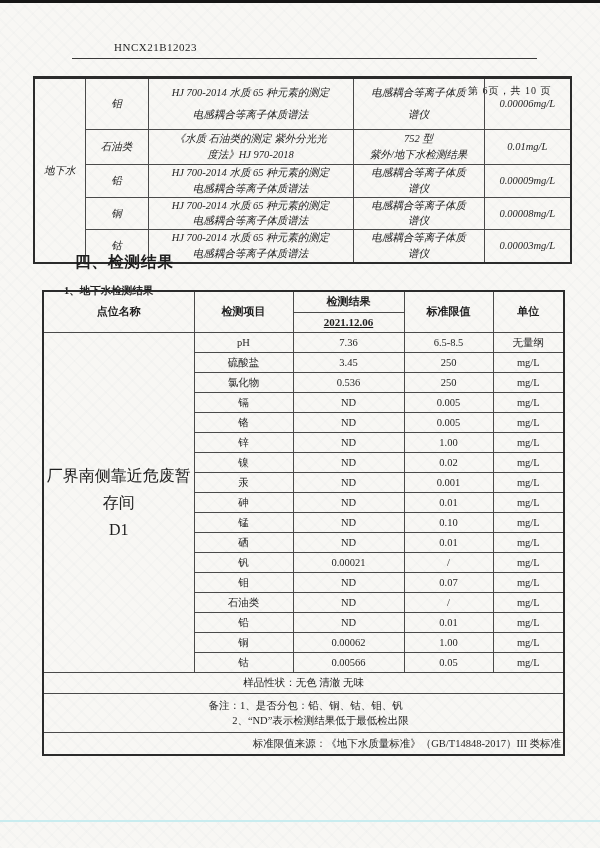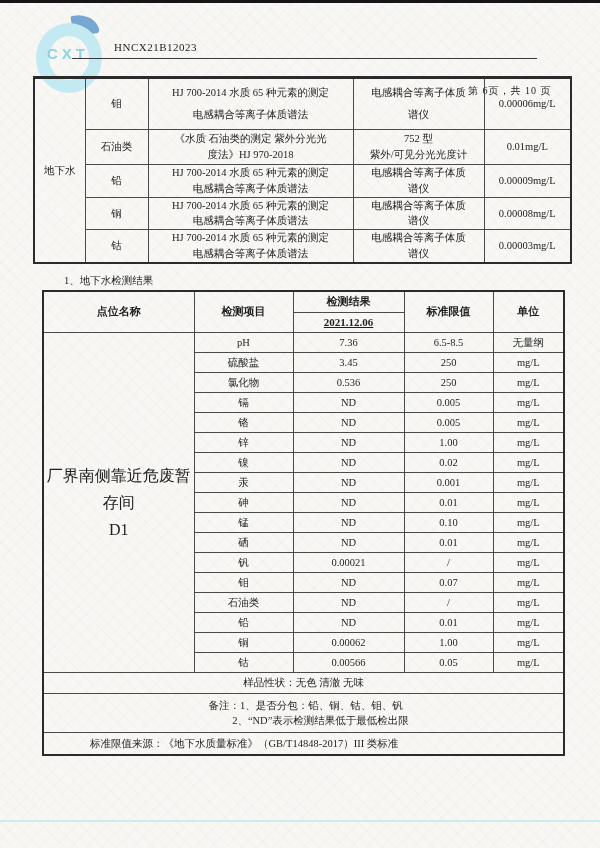--- a/index.html
+++ b/index.html
@@ -28,52 +28,47 @@
   .doc-number{position:absolute;left:114px;top:41px;font-size:11px;letter-spacing:.5px;}
   .page-indicator{position:absolute;left:468px;top:44px;font-size:10px;letter-spacing:1px;margin-top:40px;}
   .header-rule{position:absolute;left:72px;top:58px;width:465px;height:1px;background:#3a3a3a;}
 
   
   table{border-collapse:collapse;table-layout:fixed;}
   td{border:1px solid #4a4a4a;text-align:center;vertical-align:middle;
      font-size:10.5px;padding:0 2px;line-height:1.45;overflow:hidden;}
 
   .method-table{position:absolute;left:33px;top:76px;width:537px;border:2px solid #2b2b2b;border-top-width:3px;}
-  .method-table td{color:#222;}
+  .method-table td{color:#222;font-style:italic;}
   .r-tall td{height:50px;}
   .r-oil td{height:34px;}
   .r-std td{height:31px;}
   .r-tall .twol{line-height:2.05;}
   .twol{line-height:1.5;}
 
   .section-title{position:absolute;left:75px;top:252px;font-size:15.5px;font-weight:bold;letter-spacing:1px;}
-  .section-sub{position:absolute;left:64px;top:274px;font-size:10.5px;}
+  .section-sub{position:absolute;left:64px;top:284px;font-size:10.5px;font-weight:bold;}
 
   .result-table{position:absolute;left:42px;top:290px;width:521px;border:2px solid #2b2b2b;}
   .hdr td{font-weight:bold;font-size:11px;}
   .h1 td{height:20px;}
   .h2 td{height:19px;text-decoration:underline;}
   .drow td{height:19px;}
   .site-cell{font-size:16px;line-height:1.7;}
   .sample-row td{height:20px;}
   .notes-row td{height:38px;text-align:center;padding-left:6px;}
   .notes-row .note2{padding-left:30px;}
-  .source-row td{height:21px;text-align:left;padding-left:46px;}
+  .source-row td{height:21px;text-align:right;padding-left:46px;}
 </style>
 </head>
 <body>
 
 <div class="page">
   <div class="top-strip"></div>
 
-  <div class="logo">
-    <div class="logo-leaf"></div>
-    <div class="logo-ring"></div>
-    <div class="logo-text">CXT</div>
-  </div>
   <div class="doc-number">HNCX21B12023</div>
   <div class="page-indicator">第 6页，共 10 页</div>
   <div class="header-rule"></div>
 
   <table class="method-table">
     <colgroup>
         <col style="width:51px">
         <col style="width:63px">
         <col style="width:205px">
         <col style="width:131px">
@@ -101,21 +96,21 @@
       <td>石油类</td>
       <td>
             <div class="twol">
               <div>《水质 石油类的测定 紫外分光光</div>
               <div>度法》HJ 970-2018</div>
             </div>
           </td>
       <td>
             <div class="twol">
               <div>752 型</div>
-              <div>紫外/可见分光光度计</div>
+              <div>紫外/地下水检测结果</div>
             </div>
           </td>
       <td>0.01mg/L</td>
     </tr>
     <tr class="r-std">
       <td>铅</td>
       <td>
             <div class="twol">
               <div>HJ 700-2014 水质 65 种元素的测定</div>
               <div>电感耦合等离子体质谱法</div>
@@ -157,20 +152,21 @@
             <div class="twol">
               <div>电感耦合等离子体质</div>
               <div>谱仪</div>
             </div>
           </td>
       <td>0.00003mg/L</td>
     </tr>
   </tbody>
     </table>
 
+  <div class="section-title">四、检测结果</div>
   <div class="section-sub">1、地下水检测结果</div>
 
   <table class="result-table">
     <colgroup>
         <col style="width:151px">
         <col style="width:99px">
         <col style="width:111px">
         <col style="width:89px">
         <col style="width:71px">
       </colgroup>

